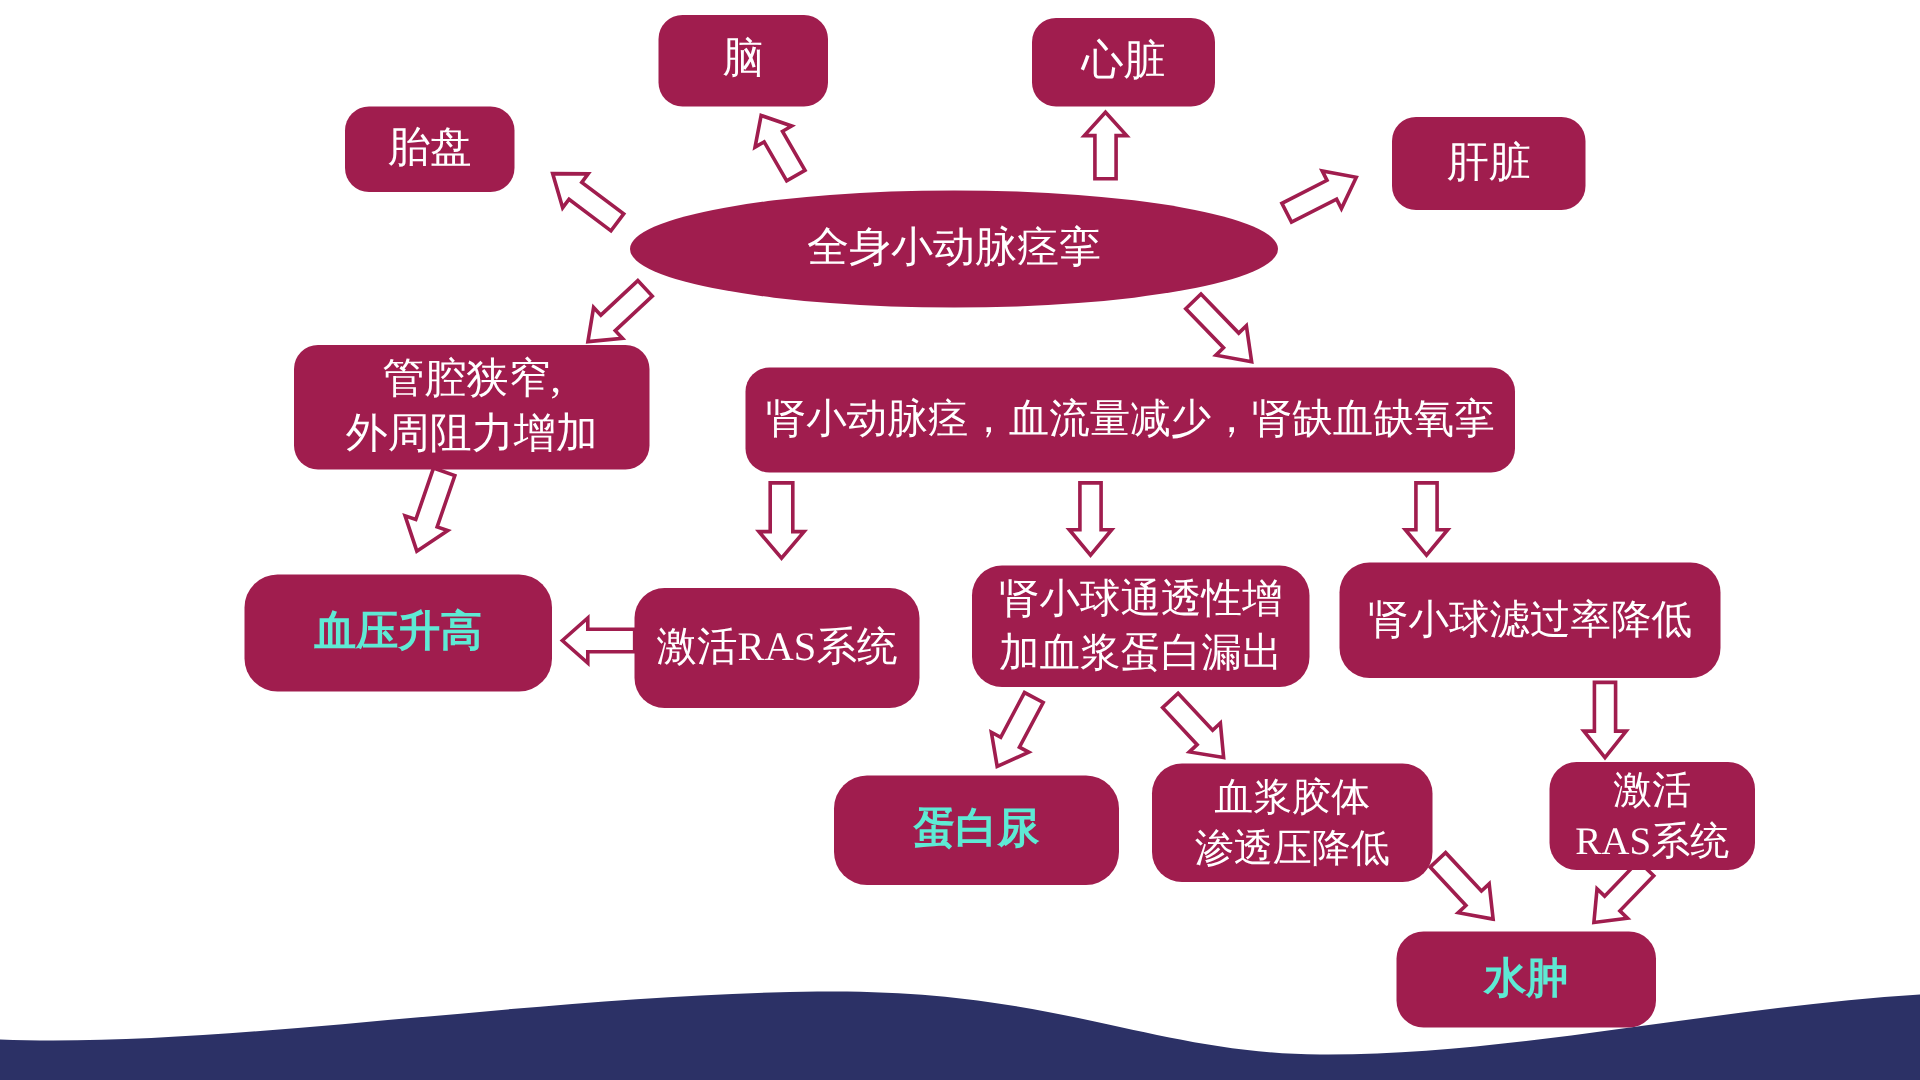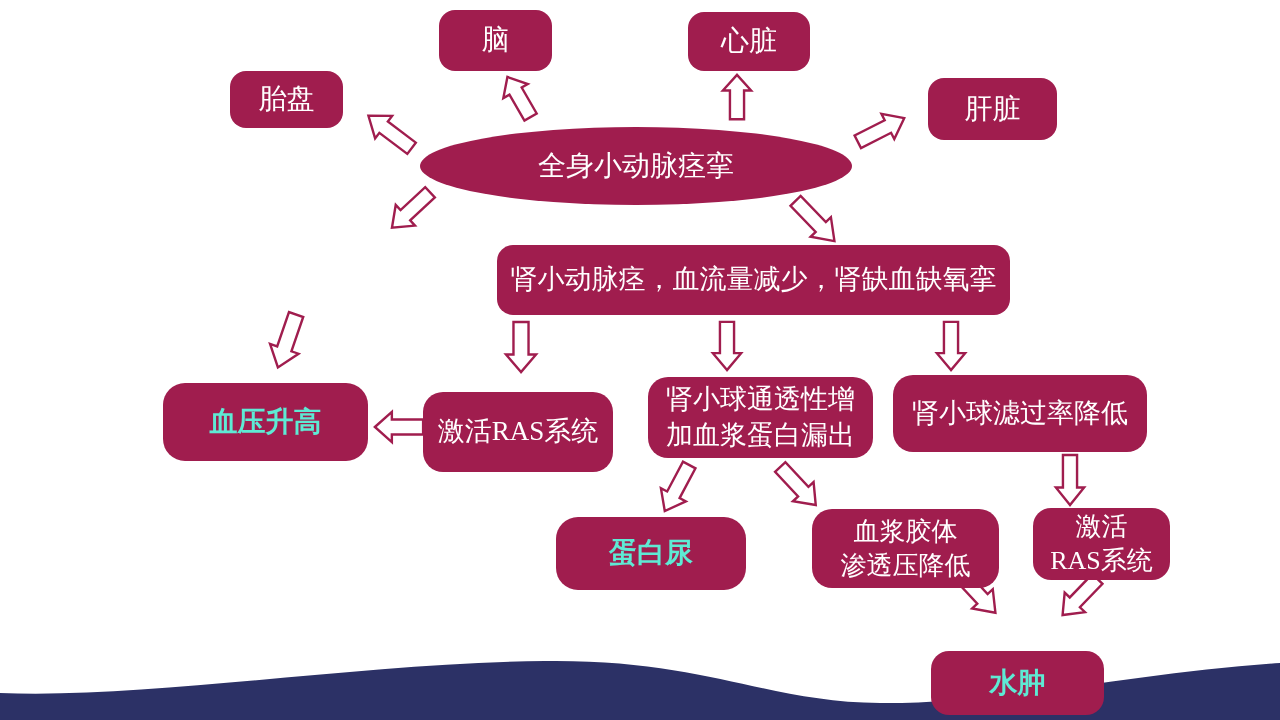--- a/index.html
+++ b/index.html
@@ -133,20 +133,24 @@
       <span class="lbl">胎盘</span>
     </div>
   <div class="node fs28" style="left:928px;top:78px;width:129px;height:62px;">
       <span class="lbl">肝脏</span>
     </div>
 
   <div class="node ellipse fs29" style="left:420px;top:127px;width:432px;height:78px;">
       <span class="lbl">全身小动脉痉挛</span>
     </div>
 
+  <div class="node fs28" style="left:196px;top:230px;width:237px;height:83px;">
+      <span class="lbl">管腔狭窄,
+外周阻力增加</span>
+    </div>
   <div class="node fs27" style="left:497px;top:245px;width:513px;height:70px;">
       <span class="lbl">肾小动脉痉，血流量减少，肾缺血缺氧挛</span>
     </div>
 
   <div class="node fs27" style="left:423px;top:380px;width:190px;height:80px;border-radius:20px;margin-top:12px;">
       <span class="lbl">激活RAS系统</span>
     </div>
   <div class="node accent fs28" style="left:163px;top:383px;width:205px;height:78px;border-radius:22px;">
       <span class="lbl">血压升高</span>
     </div>
@@ -154,26 +158,26 @@
       <span class="lbl">肾小球通透性增
 加血浆蛋白漏出</span>
     </div>
   <div class="node fs27" style="left:893px;top:375px;width:254px;height:77px;border-radius:20px;">
       <span class="lbl">肾小球滤过率降低</span>
     </div>
 
   <div class="node accent fs28" style="left:556px;top:517px;width:190px;height:73px;border-radius:22px;">
       <span class="lbl">蛋白尿</span>
     </div>
-  <div class="node fs26" style="left:812px;top:509px;width:187px;height:79px;border-radius:20px;">
+  <div class="node fs26" style="left:768px;top:509px;width:187px;height:79px;border-radius:20px;">
       <span class="lbl">血浆胶体
 渗透压降低</span>
     </div>
   <div class="node fs26" style="left:1033px;top:508px;width:137px;height:72px;border-radius:18px;">
       <span class="lbl">激活
 RAS系统</span>
     </div>
 
-  <div class="node accent fs28" style="left:931px;top:621px;width:173px;height:64px;border-radius:18px;margin-top:30px;">
+  <div class="node accent fs28" style="left:931px;top:621px;width:173px;height:64px;border-radius:18px;">
       <span class="lbl">水肿</span>
     </div>
 
 </div>
 
 </body></html>

